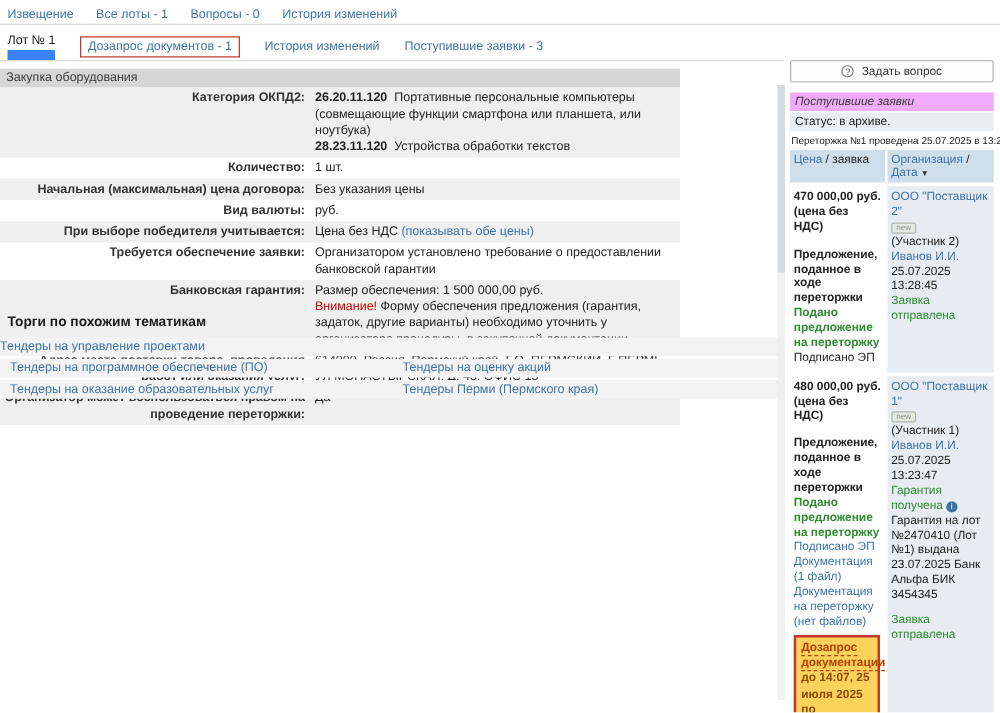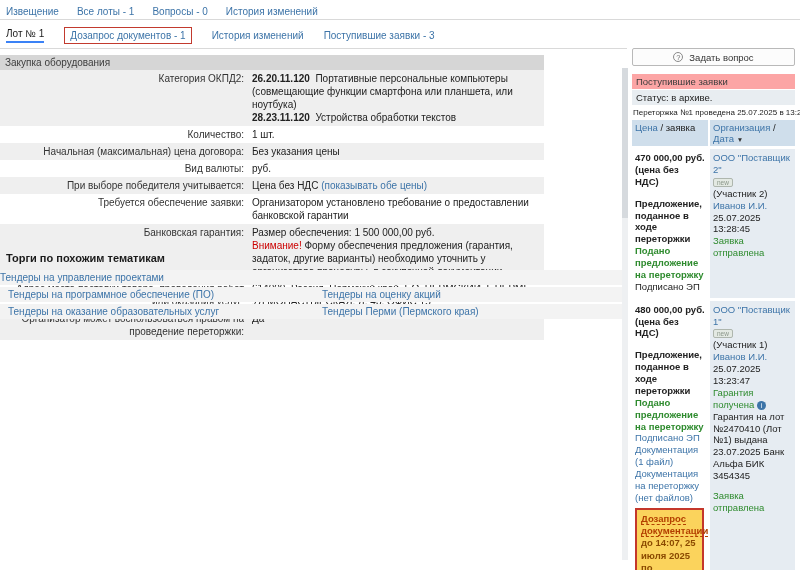--- a/index.html
+++ b/index.html
@@ -11,50 +11,50 @@
   .lnk { color:#3d74a8; }
   .green { color:#2e8b2e; }
 
   
   .topnav { position:absolute; left:0; top:4; top:4px; width:740px; padding:2px 6px; font-size:10px; display:flex; gap:18px; }
   .topnav a { color:#3d74a8; }
   .rule1 { position:absolute; left:0; top:19px; width:800px; border-top:1px solid #d9d9d9; }
 
   
   .tabs { position:absolute; left:6px; top:27px; font-size:10px; display:flex; gap:20px; align-items:center; }
-  .tab-active { color:#1a1a1a; border-bottom:2px solid #3b82f6; padding-bottom:2px; }
+  .tab-active { color:#1a1a1a; border-bottom:8px solid #3b82f6; padding-bottom:2px; }
   .tab-alert { color:#3d74a8; border:1px solid #c23a2e; padding:2px 5px; }
   .rule2 { position:absolute; left:0; top:48px; width:627px; border-top:1px solid #d9d9d9; }
 
   
   .main { position:absolute; left:0; top:55px; width:544px; font-size:10px; }
   .ptitle { background:#d6d6d6; color:#3c3c3c; padding:2px 5px; }
   .prow { display:flex; line-height:1.3; }
   .prow.alt { background:#efefef; }
-  .plabel { width:248px; text-align:right; padding:2px 4px 2px 2px; color:#333; }
+  .plabel { width:248px; text-align:right; padding:2px 4px 2px 2px; color:#333;font-weight:bold; }
   .pvalue { flex:1; padding:2px 4px; }
   .warn { color:#cc0000; }
 
   
   .similar { position:absolute; left:0; top:252px; width:627px; font-size:10px; }
   .similar h3 { font-size:11px; color:#1a1a1a; padding:0 6px 6px 6px; }
   .sim-row { display:flex; background:#f3f3f3; margin-bottom:2px; padding:2px 0; }
   .sim-col1 { width:322px; padding-left:8px; }
   .sim-col2 { flex:1; }
 
   
   .vstrip { position:absolute; left:622px; top:68px; width:6px; height:492px; background:#eef0f2; }
   .vthumb { position:absolute; left:0; top:0; width:6px; height:150px; background:#d6dade; }
 
   
   .sidebar { position:absolute; left:632px; top:48px; width:163px; font-size:9.5px; }
   .askbtn { width:100%; height:18px; background:#fcfcfc; border:1px solid #b9b9b9; border-radius:2px; font-size:9.5px; color:#333; display:flex; align-items:center; justify-content:center; gap:6px; cursor:pointer; font-family:inherit; }
   .qcirc { display:inline-block; width:10px; height:10px; line-height:9px; border:1px solid #8a8a8a; border-radius:50%; color:#6d6d6d; font-size:7.5px; text-align:center; }
   .panel { margin-top:8px; }
-  .panel-title { background:#fca5a5; color:#3c3c3c; padding:2px 4px; }
+  .panel-title { background:#f0abfc; color:#3c3c3c; padding:2px 4px;font-style:italic; }
   .status-row { background:#e8edf1; padding:2px 4px; border-top:1px solid #fff; }
   .retrade-row { background:#fff; padding:3px 1px 2px 1px; font-size:8px; white-space:nowrap; color:#222; }
   .colhead { display:flex; background:#cfdeeb; border-top:1px solid #fff; }
   .colhead .c1 { width:76px; padding:2px 3px; }
   .colhead .c2 { flex:1; padding:2px 3px; border-left:2px solid #fff; }
   .sort-ico { color:#333; font-size:6.5px; }
 
   .bid-row { display:flex; margin-top:3px; }
   .bid-left { width:76px; padding:3px 3px 5px 3px; background:#fff; line-height:1.25; }
   .bid-right { flex:1; padding:3px 3px 5px 3px; background:#e6ecf2; border-left:2px solid #fff; line-height:1.25; }

